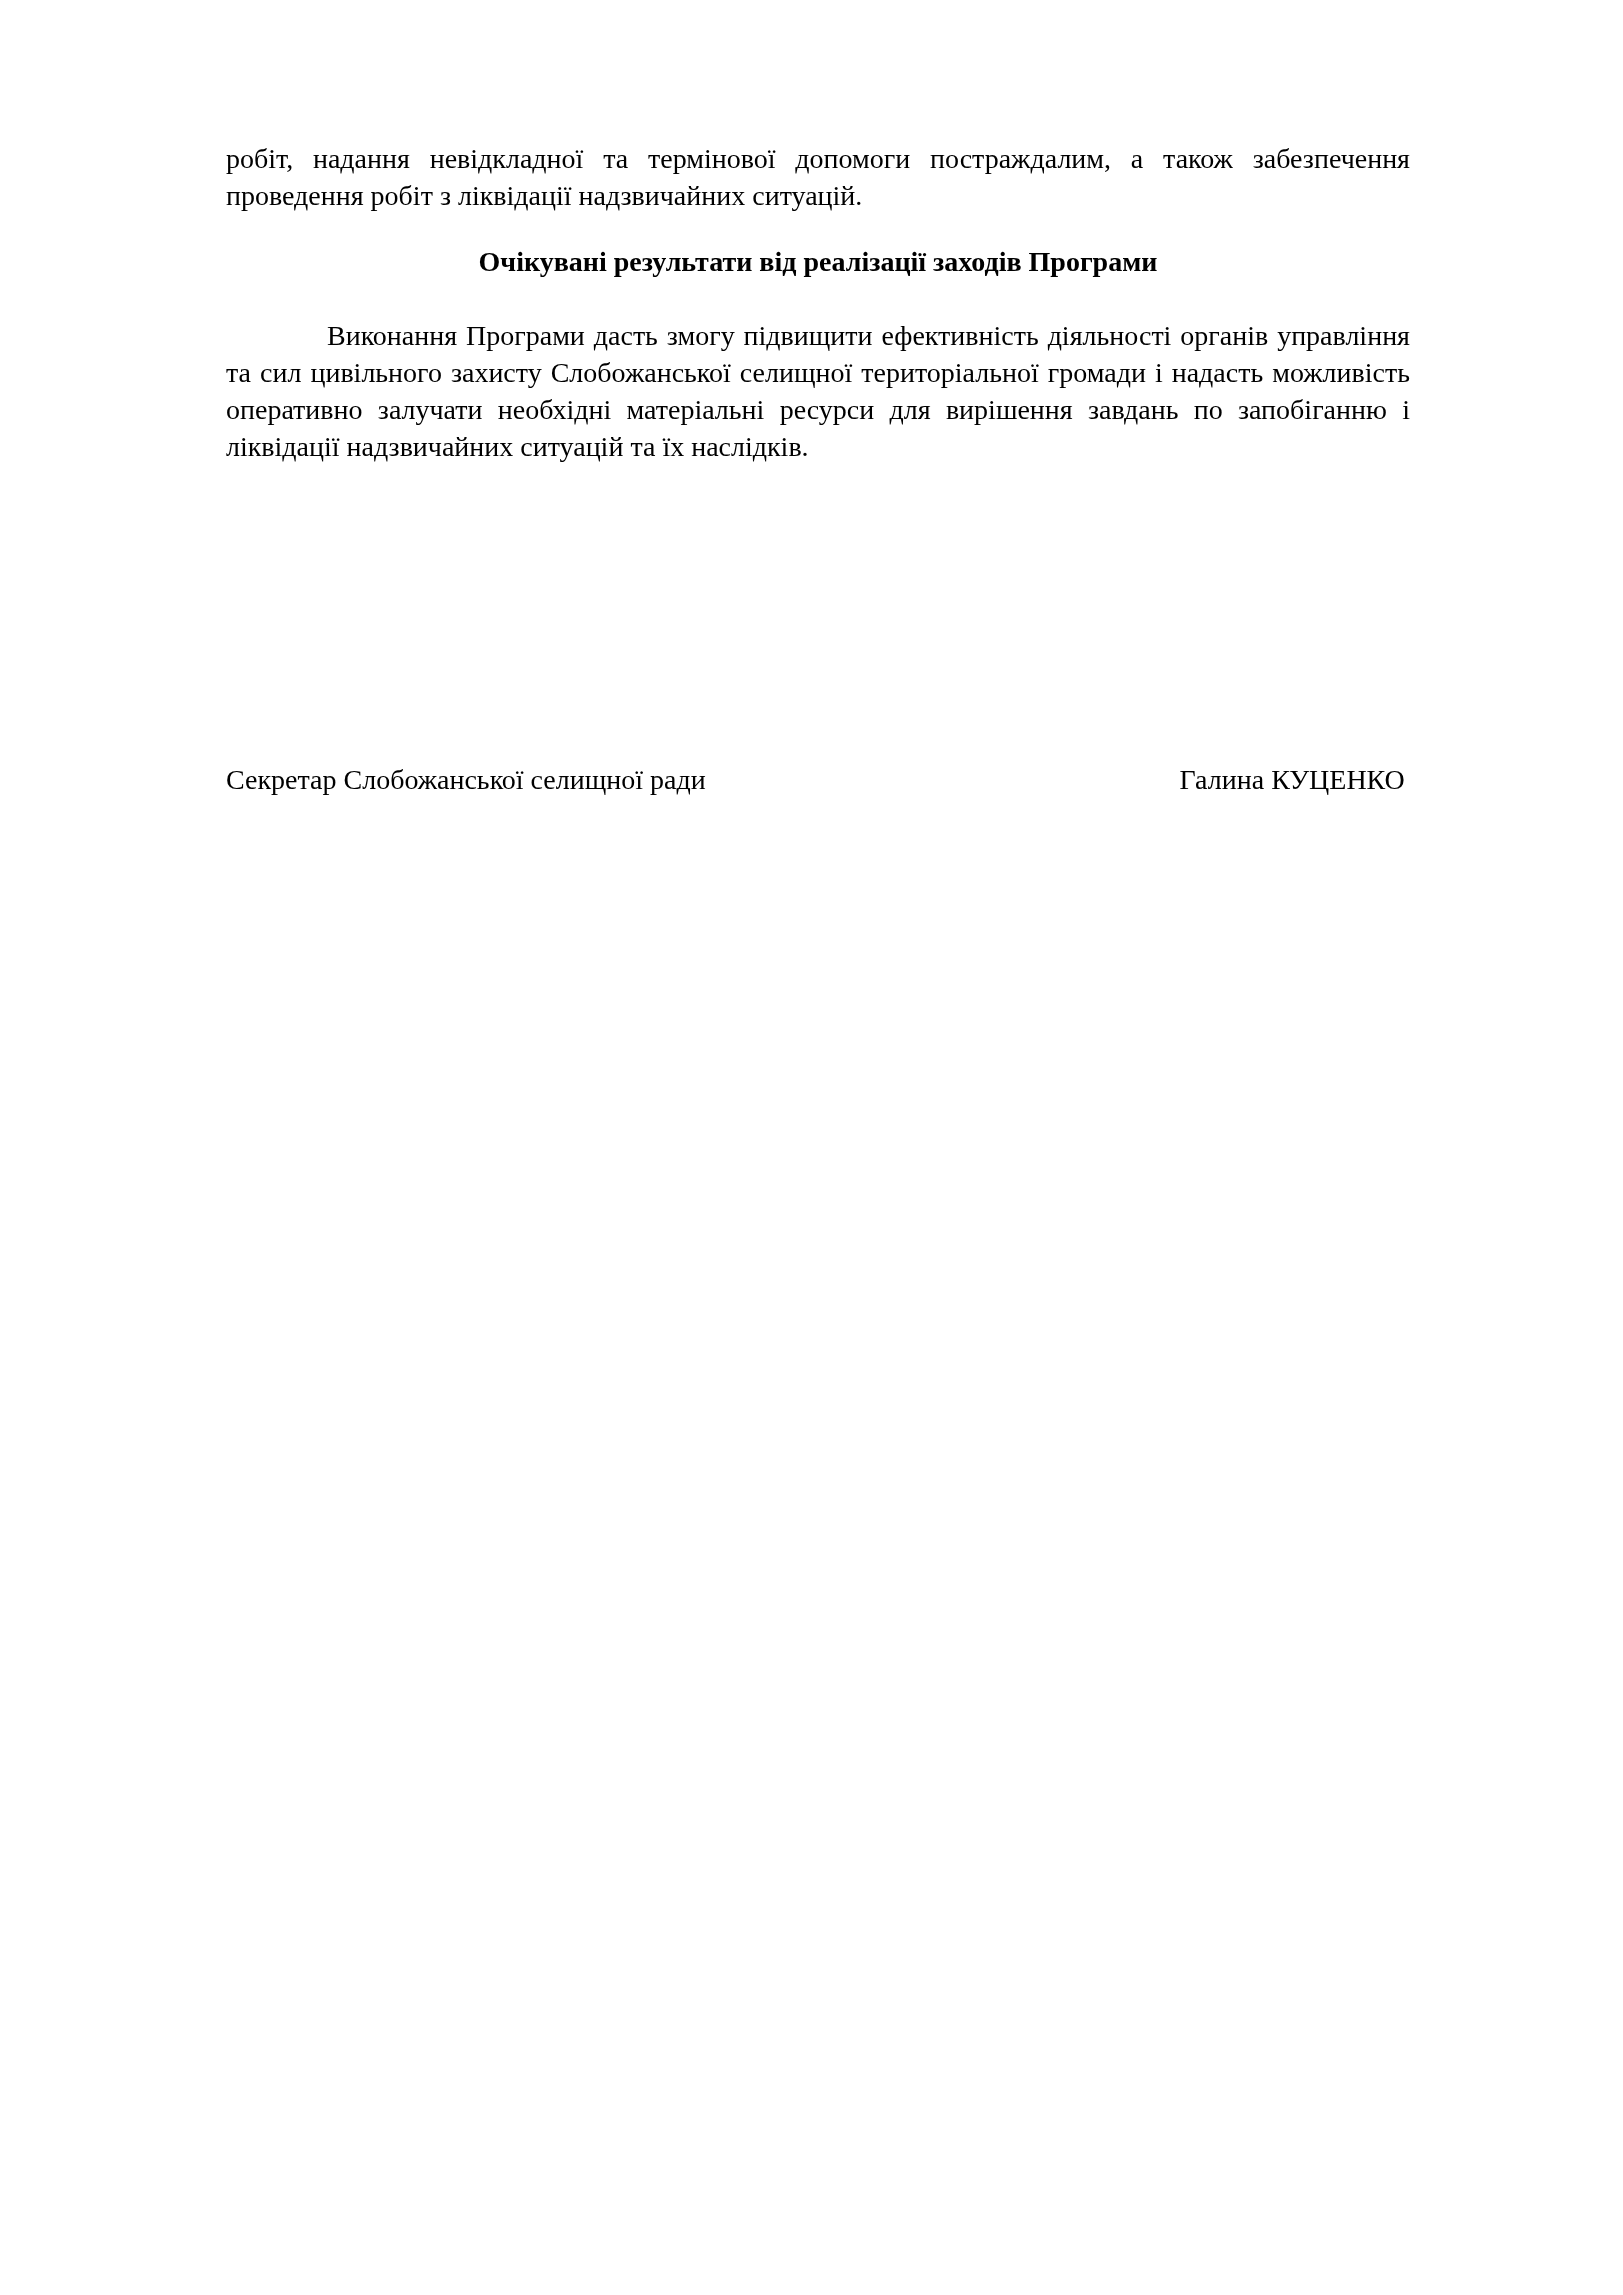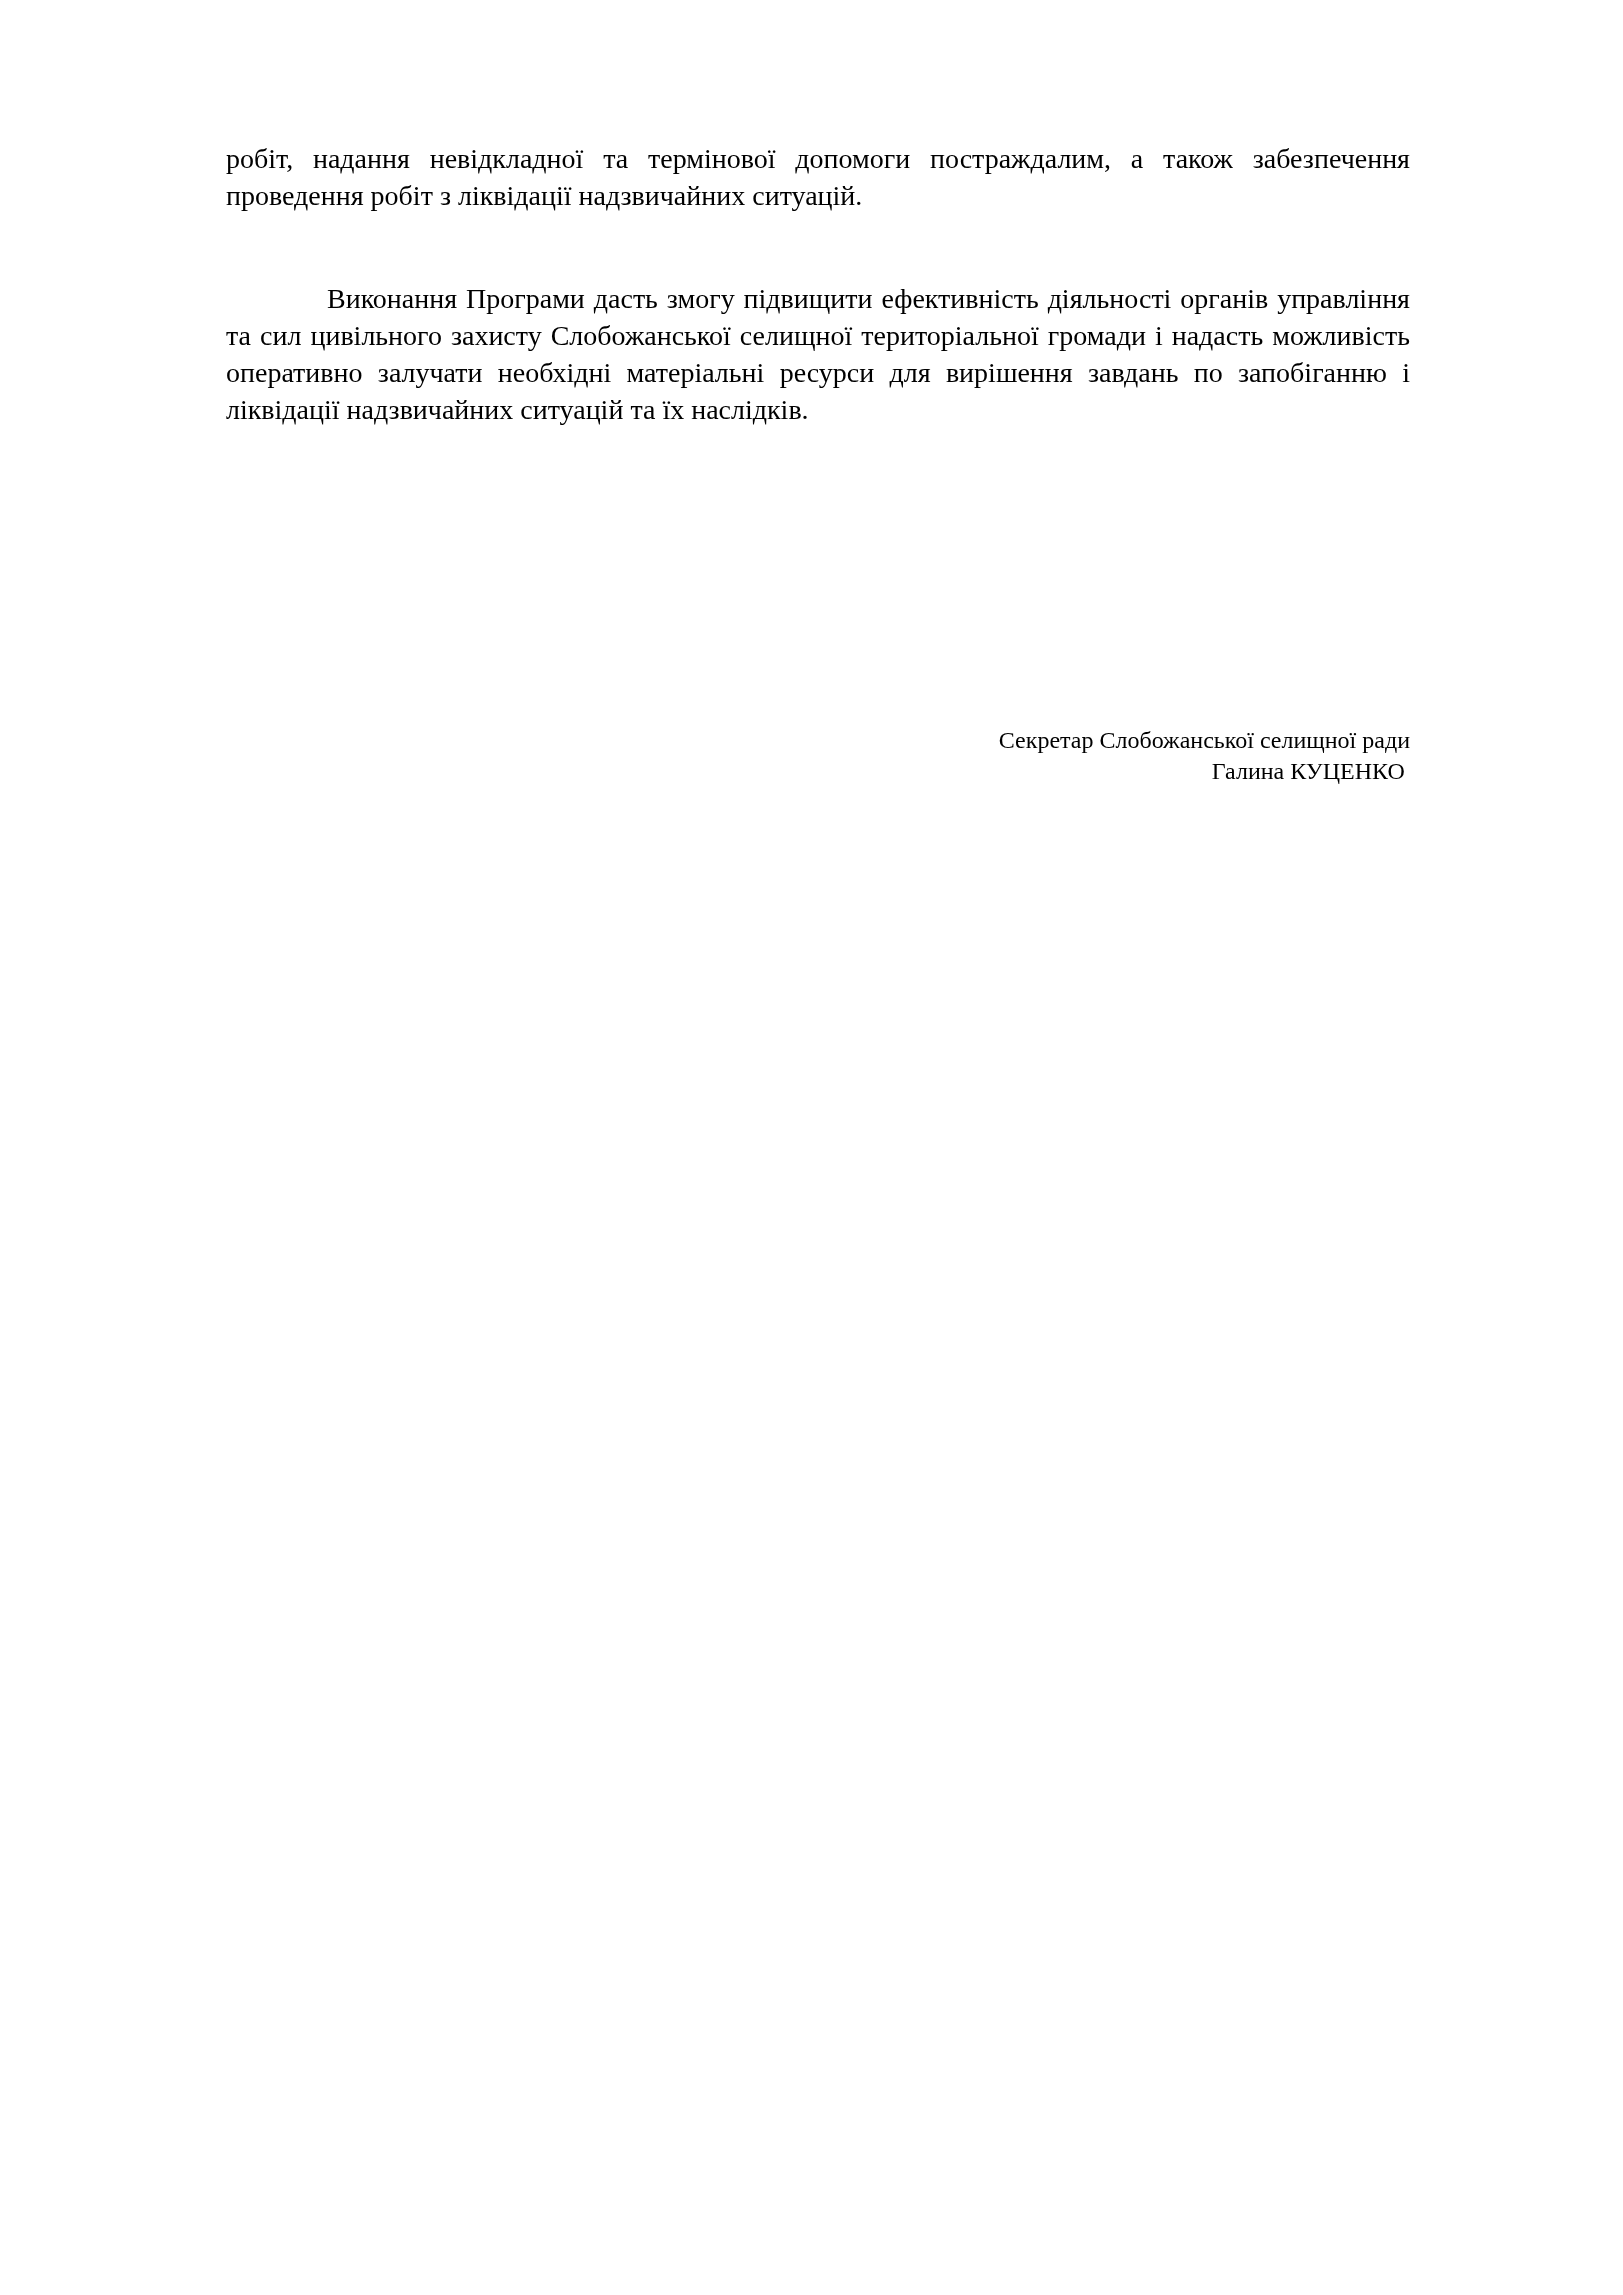--- a/index.html
+++ b/index.html
@@ -45,25 +45,24 @@
     line-height: 1.32;
     margin: 0;
   }
   .gap-sm { height: 29px; }
   .gap-md { height: 37px; }
   .gap-lg { height: 63px; }
   .gap-xl { height: 196px; }
   .signature-row {
     display: flex;
     justify-content: space-between;
-    align-items: flex-end;
-    font-size: 24px;
+    align-items: flex-start;
+    font-size: 28px;
     line-height: 1.32;
     width: 100%;
-    flex-direction: column;
   }
   .signature-left {
     text-align: left;
     white-space: nowrap;
   }
   .signature-right {
     text-align: right;
     white-space: nowrap;
     padding-right: 5.2px;
   }
@@ -71,20 +70,21 @@
 </head>
 <body>
 
 <div class="page">
   <div class="doc-body">
 
     <p class="continued">робіт, надання невідкладної та термінової допомоги постраждалим, а також забезпечення проведення робіт з ліквідації надзвичайних ситуацій.</p>
 
     <div class="gap-sm"></div>
 
+    <h2 class="heading">Очікувані результати від реалізації заходів Програми</h2>
 
     <div class="gap-md"></div>
 
     <p class="indent">Виконання   Програми дасть змогу підвищити ефективність діяльності органів управління та сил цивільного захисту Слобожанської селищної територіальної громади і надасть можливість оперативно залучати необхідні матеріальні ресурси для вирішення завдань по запобіганню і ліквідації надзвичайних ситуацій та їх наслідків.</p>
 
     <div class="gap-lg"></div>
 
 
     <div class="gap-md"></div>
 

